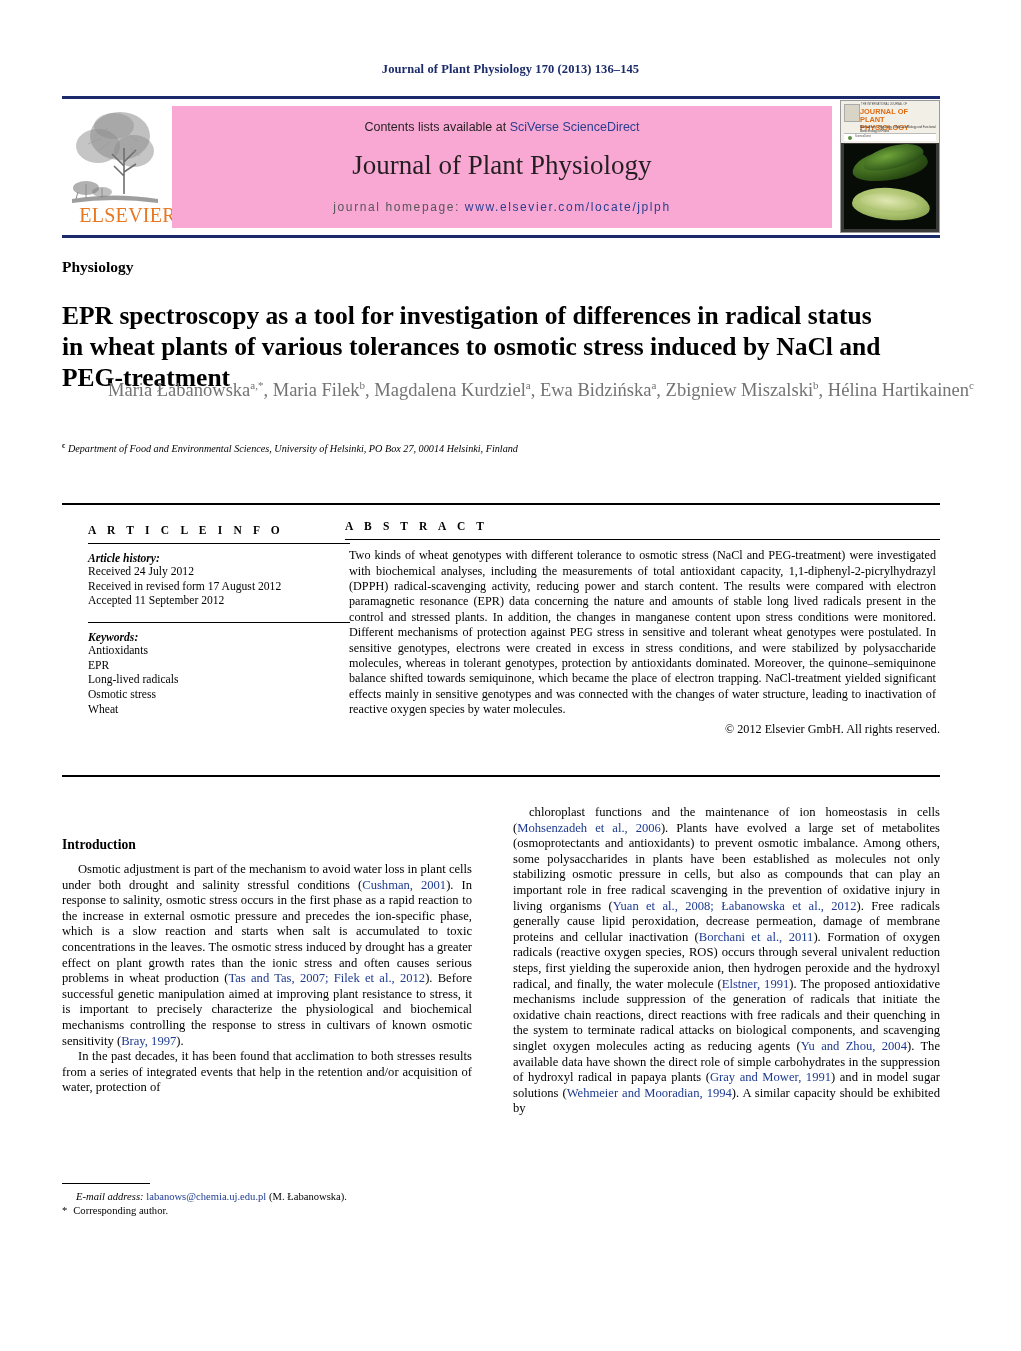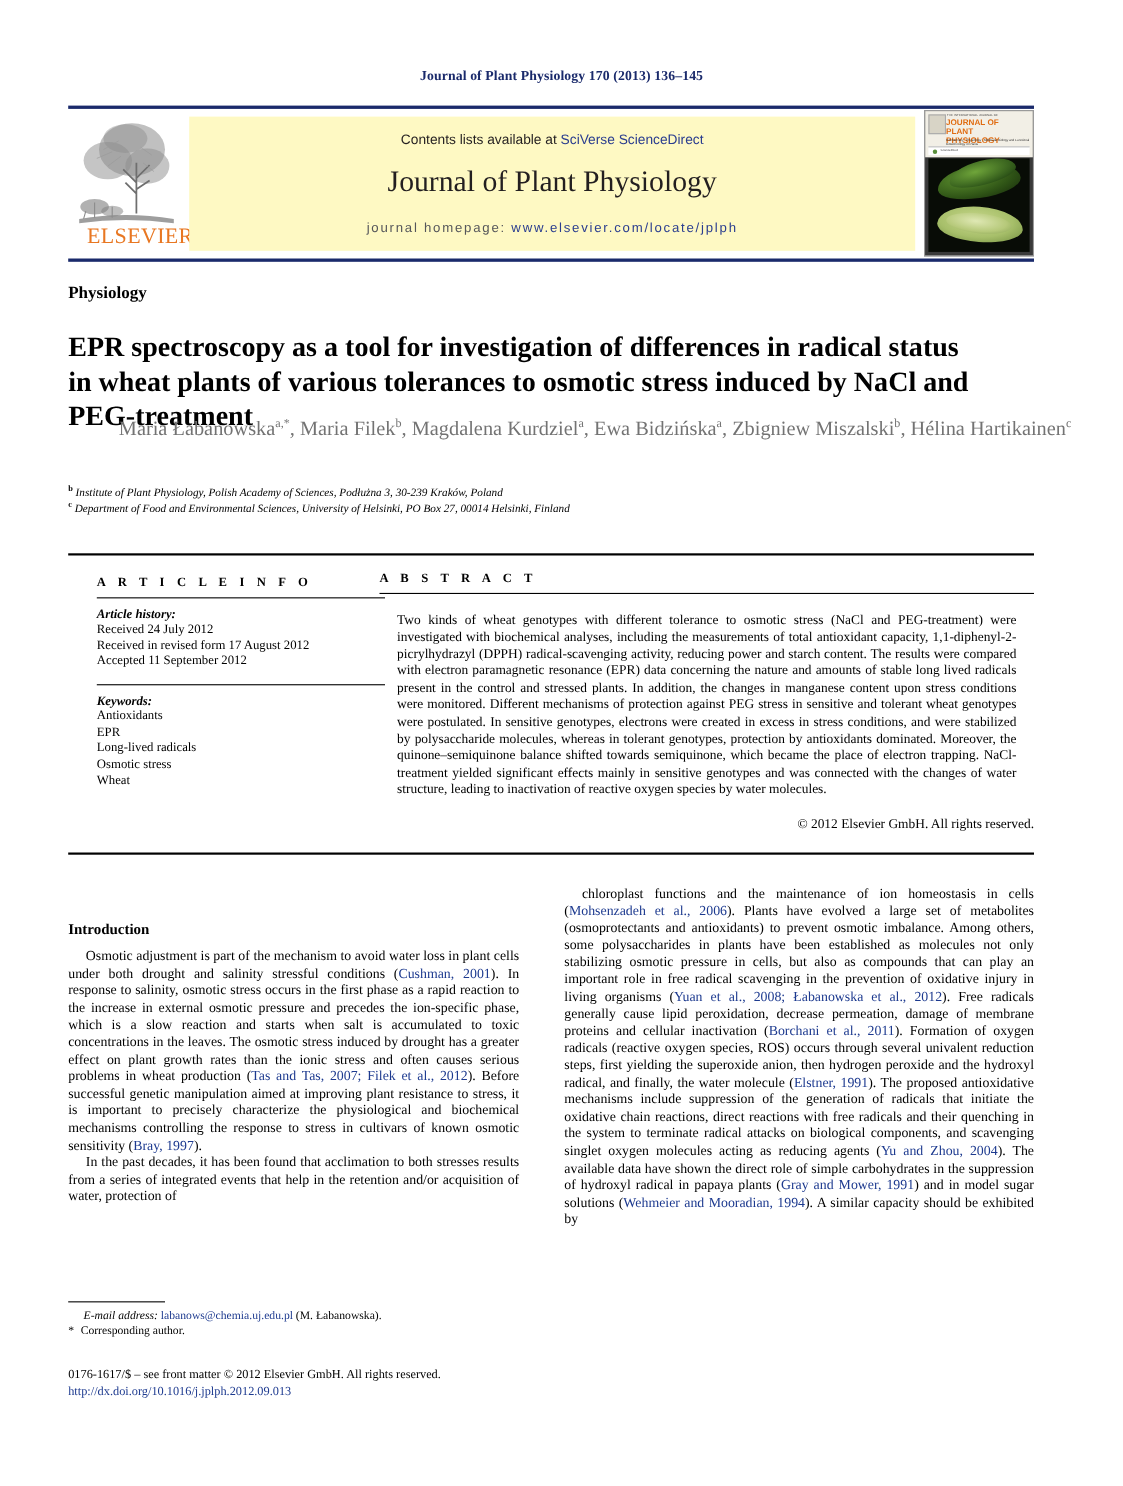--- a/index.html
+++ b/index.html
@@ -72,21 +72,21 @@
     font-family: "Liberation Serif", serif;
     font-size: 20px;
     letter-spacing: 0.3px;
     color: #e87722;
   }
   .banner {
     position: absolute;
     left: 110px; top: 10px;
     width: 660px;
     height: 122px;
-    background: #fef9c3;
+    background: #f9a8d4;
   }
   .banner-contents {
     position: absolute;
     left: 0; top: 14px;
     width: 660px;
     text-align: center;
     font-family: "Liberation Sans", sans-serif;
     font-size: 12.5px;
     color: #231f20;
   }
@@ -332,21 +332,21 @@
     width: 100%;
     height: 1.2px;
     background: #000;
     margin: 13px 0 8px 0;
   }
   .abstract-text {
     font-family: "Liberation Serif", serif;
     font-size: 12.2px;
     line-height: 15.4px;
     text-align: justify;
-    margin: 16px;
+    margin: 4px;
     color: #000;
   }
   .copyright {
     font-family: "Liberation Serif", serif;
     font-size: 12.2px;
     text-align: right;
     margin-top: 4px;
     color: #000;
   }
 
@@ -478,21 +478,20 @@
     </div>
 
     <div class="masthead-rule-bottom"></div>
   </div>
 
   <div class="section-label">Physiology</div>
   <h1 class="article-title">EPR spectroscopy as a tool for investigation of differences in radical status in wheat plants of various tolerances to osmotic stress induced by NaCl and PEG-treatment</h1>
 
   <div class="authors"><span>Maria Łabanowska</span><sup>a,*</sup>, <span>Maria Filek</span><sup>b</sup>, <span>Magdalena Kurdziel</span><sup>a</sup>, <span>Ewa Bidzińska</span><sup>a</sup>, <span>Zbigniew Miszalski</span><sup>b</sup>, <span>Hélina Hartikainen</span><sup>c</sup></div>
   <div class="affils">
-      <div><sup>b</sup><span> Institute of Plant Physiology, Polish Academy of Sciences, Podłużna 3, 30-239 Kraków, Poland</span></div>
       <div><sup>c</sup><span> Department of Food and Environmental Sciences, University of Helsinki, PO Box 27, 00014 Helsinki, Finland</span></div>
     </div>
 
   <div class="info-rule-top"></div>
 
   <div class="col-info">
     <div class="hdr">A R T I C L E   I N F O</div>
     <div class="hdr-rule"></div>
     <p class="info-sub">Article history:</p>
     <div>
@@ -538,18 +537,14 @@
   <div class="footnote">
     <div style="padding-left:14px">
       <span class="em-label">E-mail address:</span>
       <span class="mail">labanows@chemia.uj.edu.pl</span>
       <span>(M. Łabanowska).</span>
     </div>
     <div>
       <span class="star">*</span><span>Corresponding author.</span>
     </div>
   </div>
-  <div class="issn-block">
-    <div>0176-1617/$ – see front matter © 2012 Elsevier GmbH. All rights reserved.</div>
-    <div class="doi">http://dx.doi.org/10.1016/j.jplph.2012.09.013</div>
-  </div>
 
 </div>
 
 </body></html>

